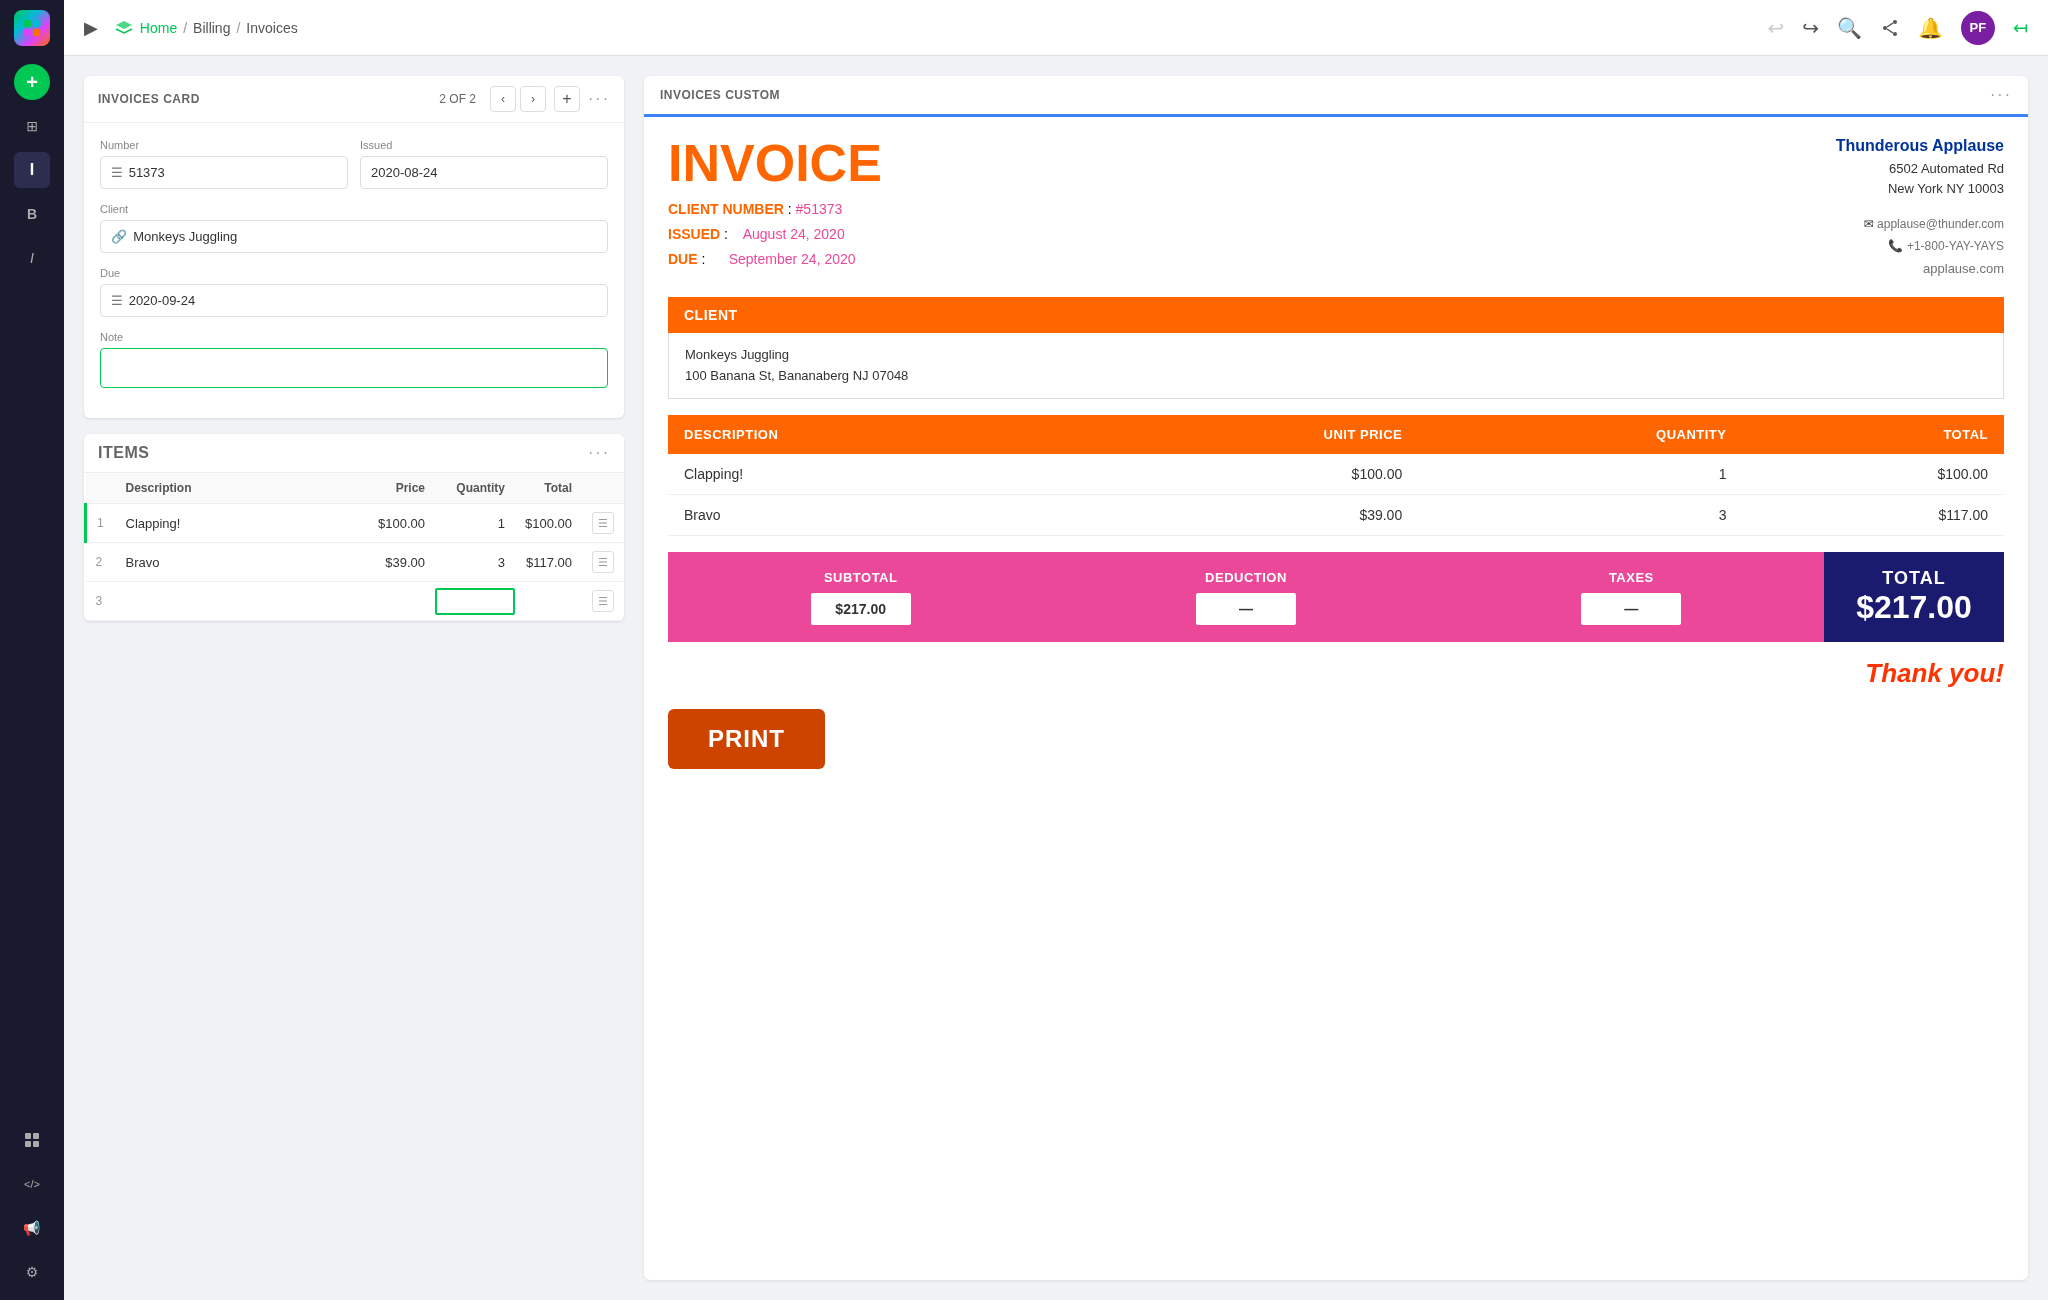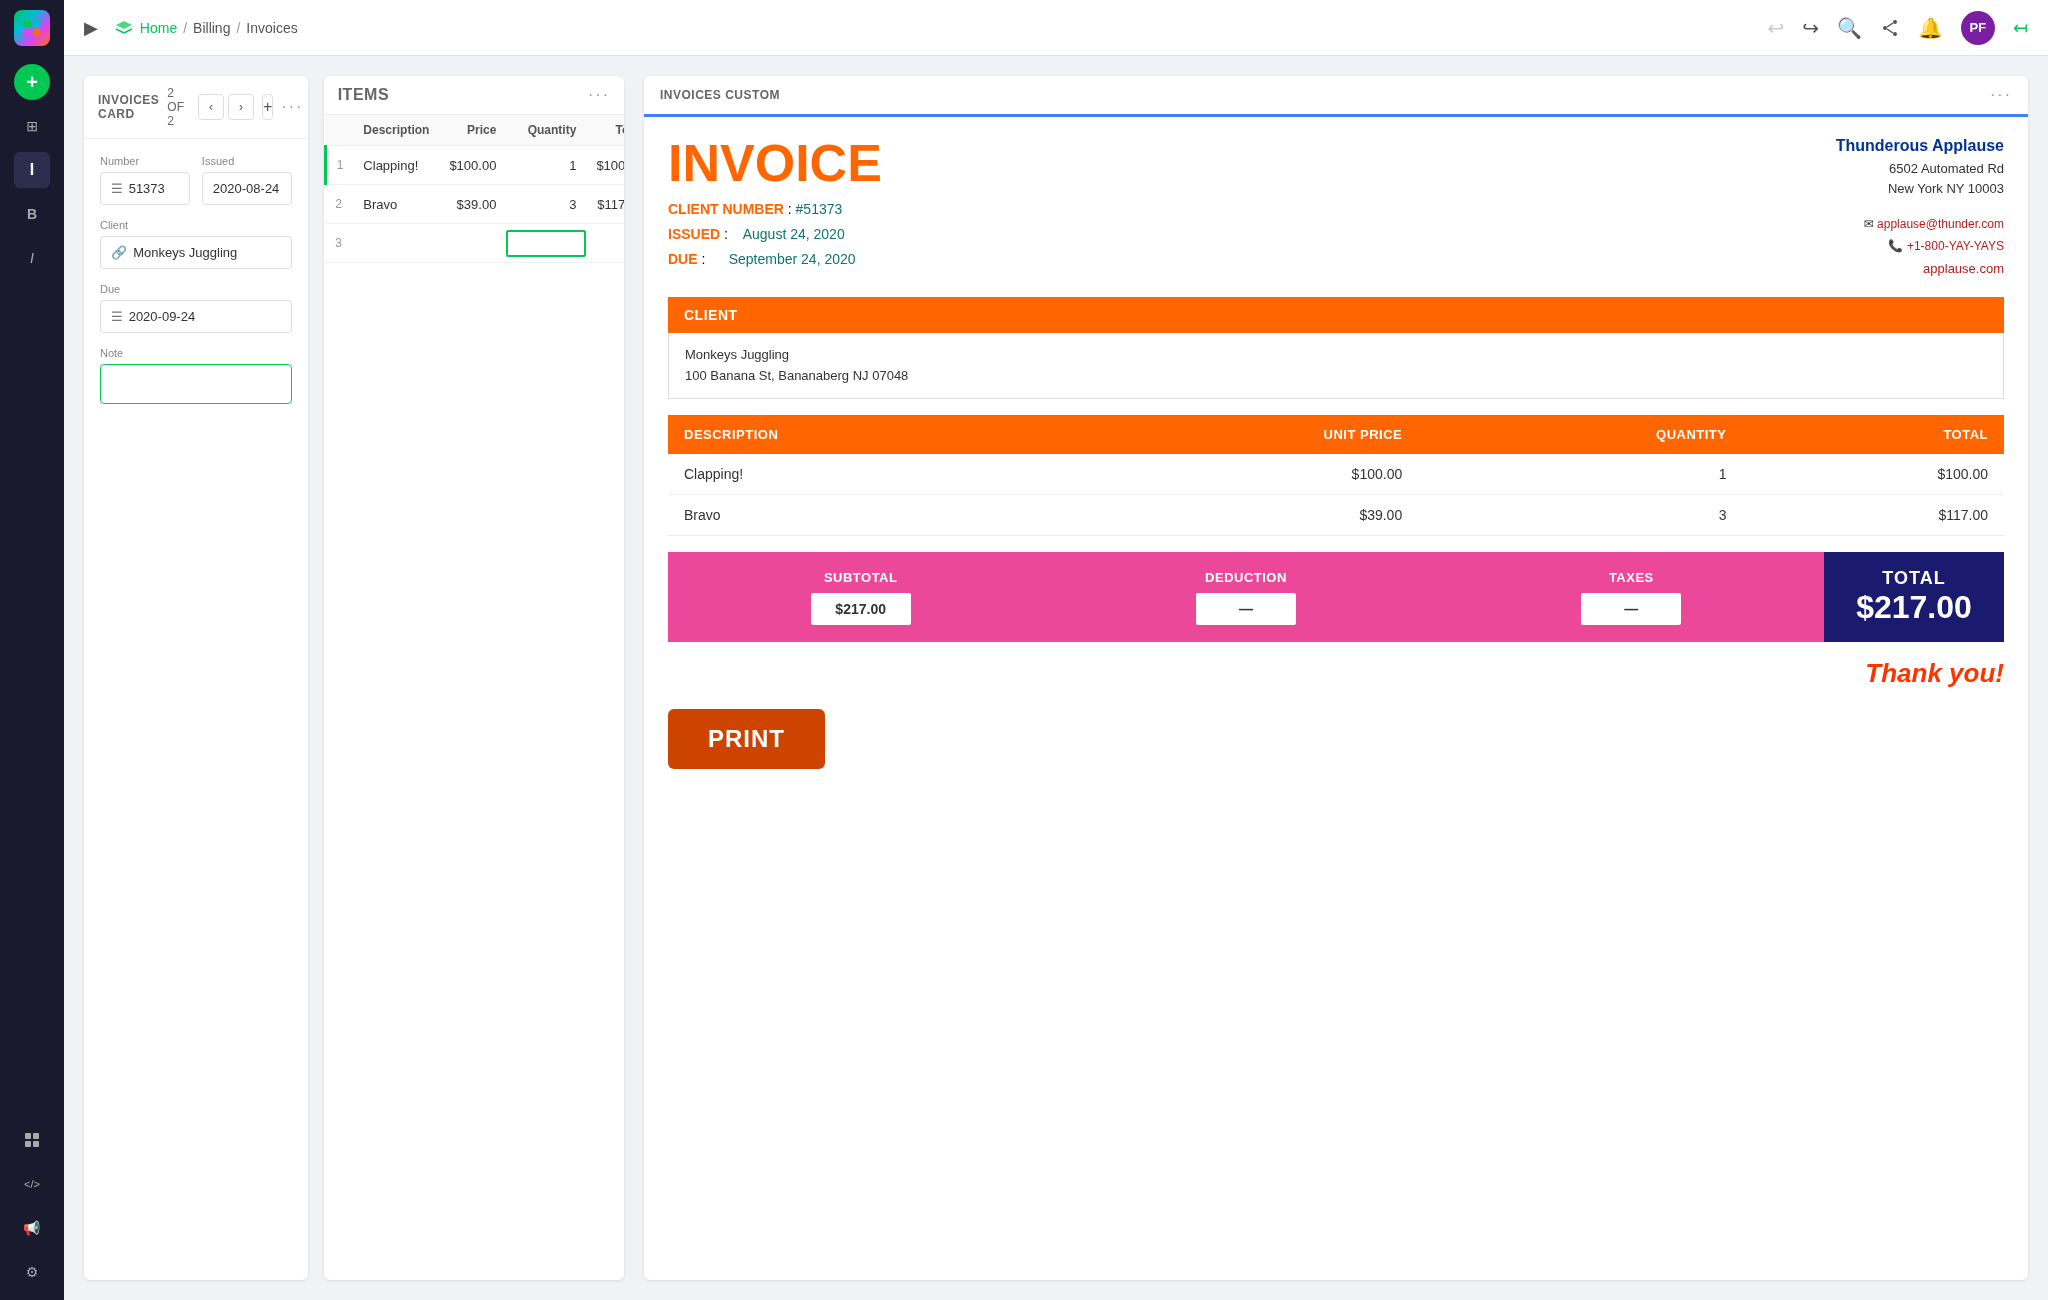--- a/index.html
+++ b/index.html
@@ -86,21 +86,21 @@
       padding: 20px;
       gap: 20px;
       background: #f0f2f5;
     }
 
     
     .left-panel {
       width: 540px;
       flex-shrink: 0;
       display: flex;
-      flex-direction: row;
+      flex-direction: column;
       gap: 16px;
     }
 
     
     .card-section {
       background: white;
       border-radius: 6px;
       box-shadow: 0 1px 3px rgba(0,0,0,0.1);
       overflow: hidden;
     }
@@ -244,26 +244,26 @@
     .invoice-title-block {}
     .invoice-main-title {
       font-size: 52px;
       font-weight: 900;
       color: #ff6600;
       line-height: 1;
       margin-bottom: 8px;
     }
     .invoice-meta { font-size: 14px; line-height: 1.8; }
     .invoice-meta .label { color: #ff6600; font-weight: bold; }
-    .invoice-meta .value { color: #0f766e; }
+    .invoice-meta .value { color: #ec4899; }
     .invoice-company-block { text-align: right; }
     .company-name { color: #003399; font-weight: bold; font-size: 16px; margin-bottom: 4px; }
     .company-address { color: #333; font-size: 13px; line-height: 1.5; margin-bottom: 16px; }
     .company-contact { font-size: 12px; color: #333; line-height: 1.8; }
-    .company-contact a { color: #b91c1c; text-decoration: none; margin-top: 36px; }
+    .company-contact a { color: #737373; text-decoration: none; margin-top: 36px; }
     .company-link { color: #003399; text-decoration: underline; font-size: 13px; }
 
     
     .client-section {
       background: #ff6600;
       color: white;
       padding: 10px 16px;
       font-weight: bold;
       font-size: 14px;
       margin-bottom: 0;

